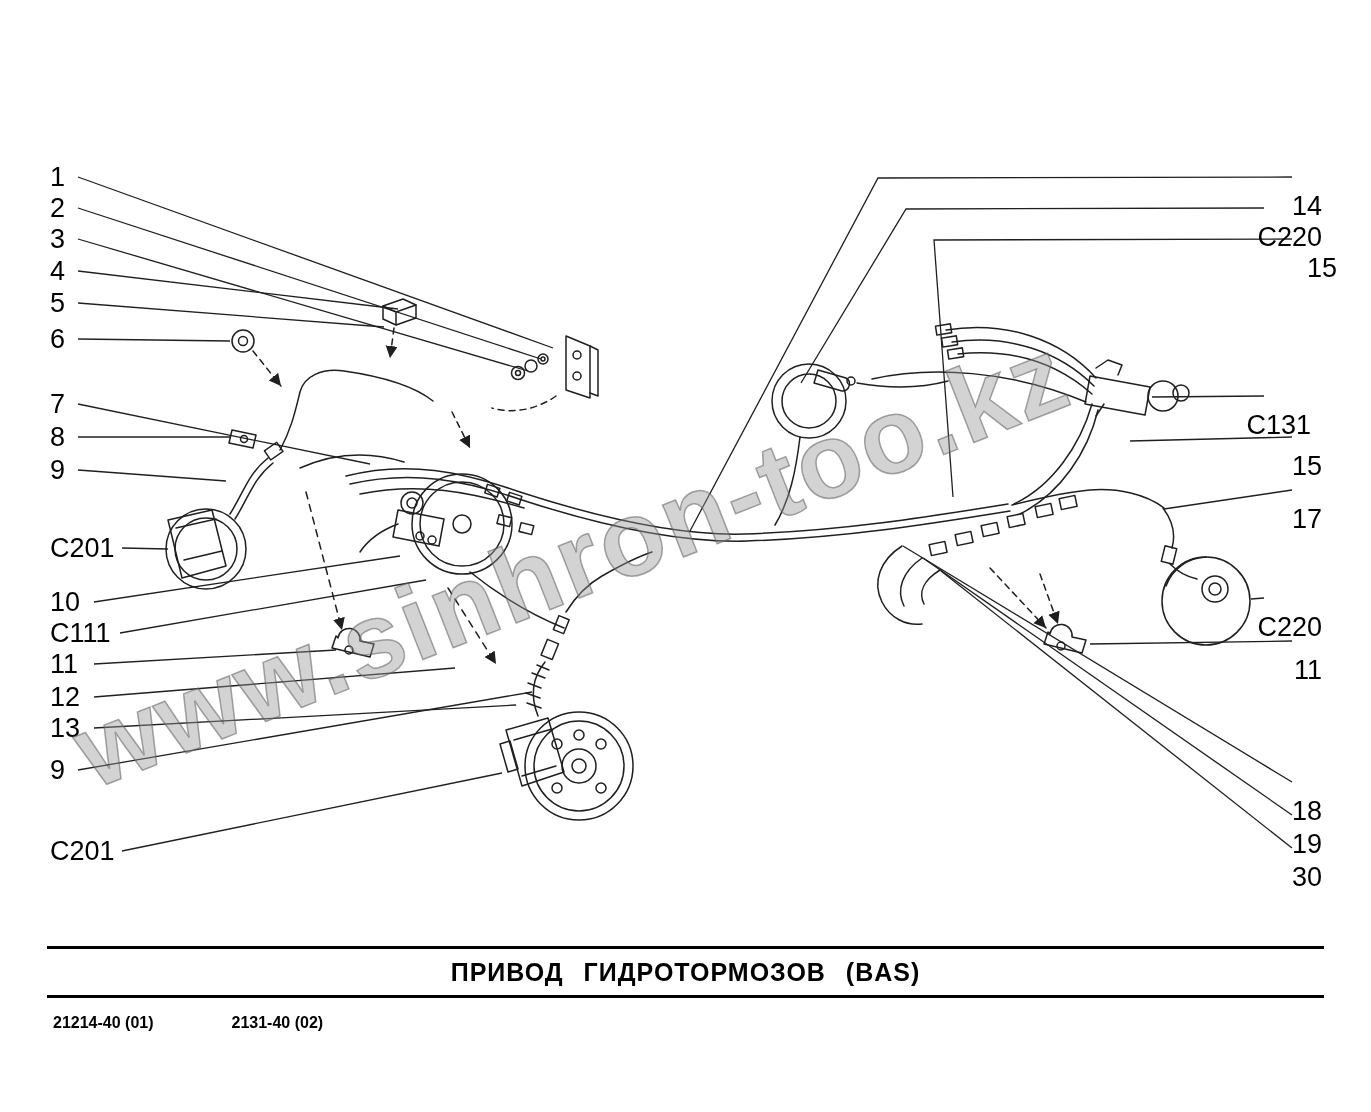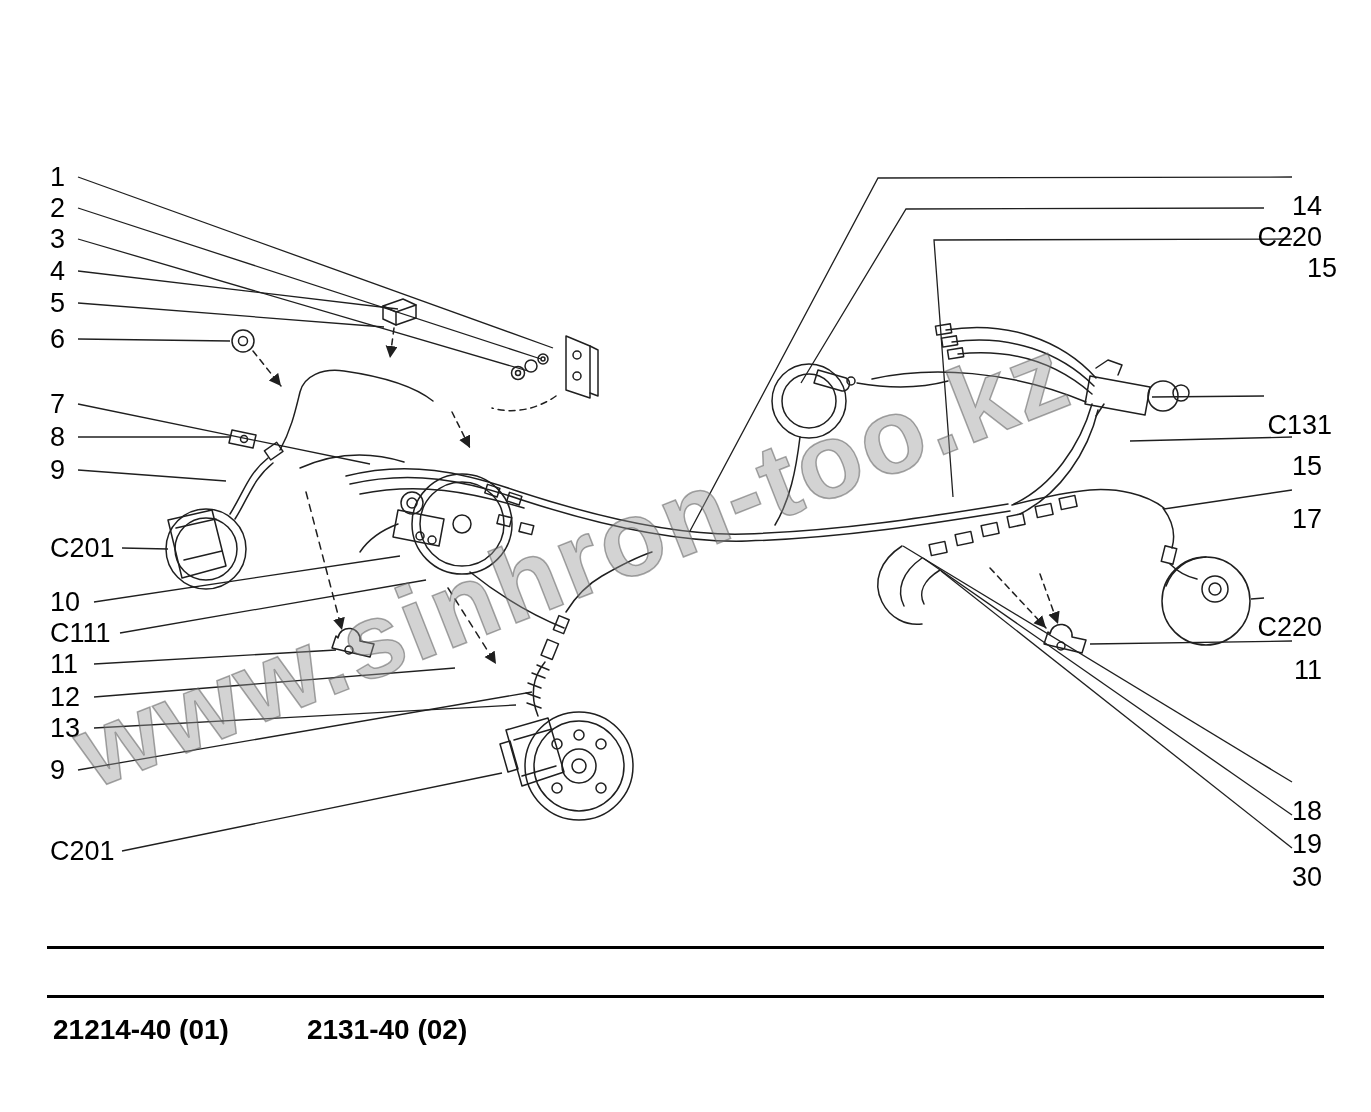--- a/index.html
+++ b/index.html
@@ -55,21 +55,21 @@
   }
   .titlebar-code{
     width:142px;
     border-left:3px solid #000;
     display:flex;align-items:center;justify-content:center;
     font-size:25px;font-weight:bold;
   }
   .models{
     position:absolute;
     left:53px;top:1014px;
-    font-size:28px;font-weight:bold;
+    font-size:16px;font-weight:bold;
     display:flex;
     z-index:6;
   }
   .models .m2{margin-left:78px;}
 </style>
 </head>
 <body>
 
 <div class="page">
 
@@ -256,30 +256,31 @@
   <div class="callout" style="left:50px;top:618px">C111</div>
   <div class="callout" style="left:50px;top:649px">11</div>
   <div class="callout" style="left:50px;top:682px">12</div>
   <div class="callout" style="left:50px;top:713px">13</div>
   <div class="callout" style="left:50px;top:755px">9</div>
   <div class="callout" style="left:50px;top:836px">C201</div>
 
   <div class="callout right" style="right:49px;top:162px">14</div>
   <div class="callout right" style="right:49px;top:193px">C220</div>
   <div class="callout right" style="right:34px;top:224px">15</div>
-  <div class="callout right" style="right:39px;top:381px">C131</div>
+  <div class="callout right" style="right:60px;top:381px">C131</div>
   <div class="callout right" style="right:49px;top:422px">15</div>
   <div class="callout right" style="right:49px;top:475px">17</div>
   <div class="callout right" style="right:49px;top:583px">C220</div>
   <div class="callout right" style="right:49px;top:626px">11</div>
   <div class="callout right" style="right:49px;top:767px">18</div>
   <div class="callout right" style="right:49px;top:800px">19</div>
   <div class="callout right" style="right:49px;top:833px">30</div>
 
   <div class="titlebar">
+    <div class="titlebar-main">ПРИВОД ГИДРОТОРМОЗОВ (BAS)</div>
   </div>
 
   <div class="models">
     <span class="m1">21214-40 (01)</span>
     <span class="m2">2131-40 (02)</span>
   </div>
 
 </div>
 
 </body></html>

